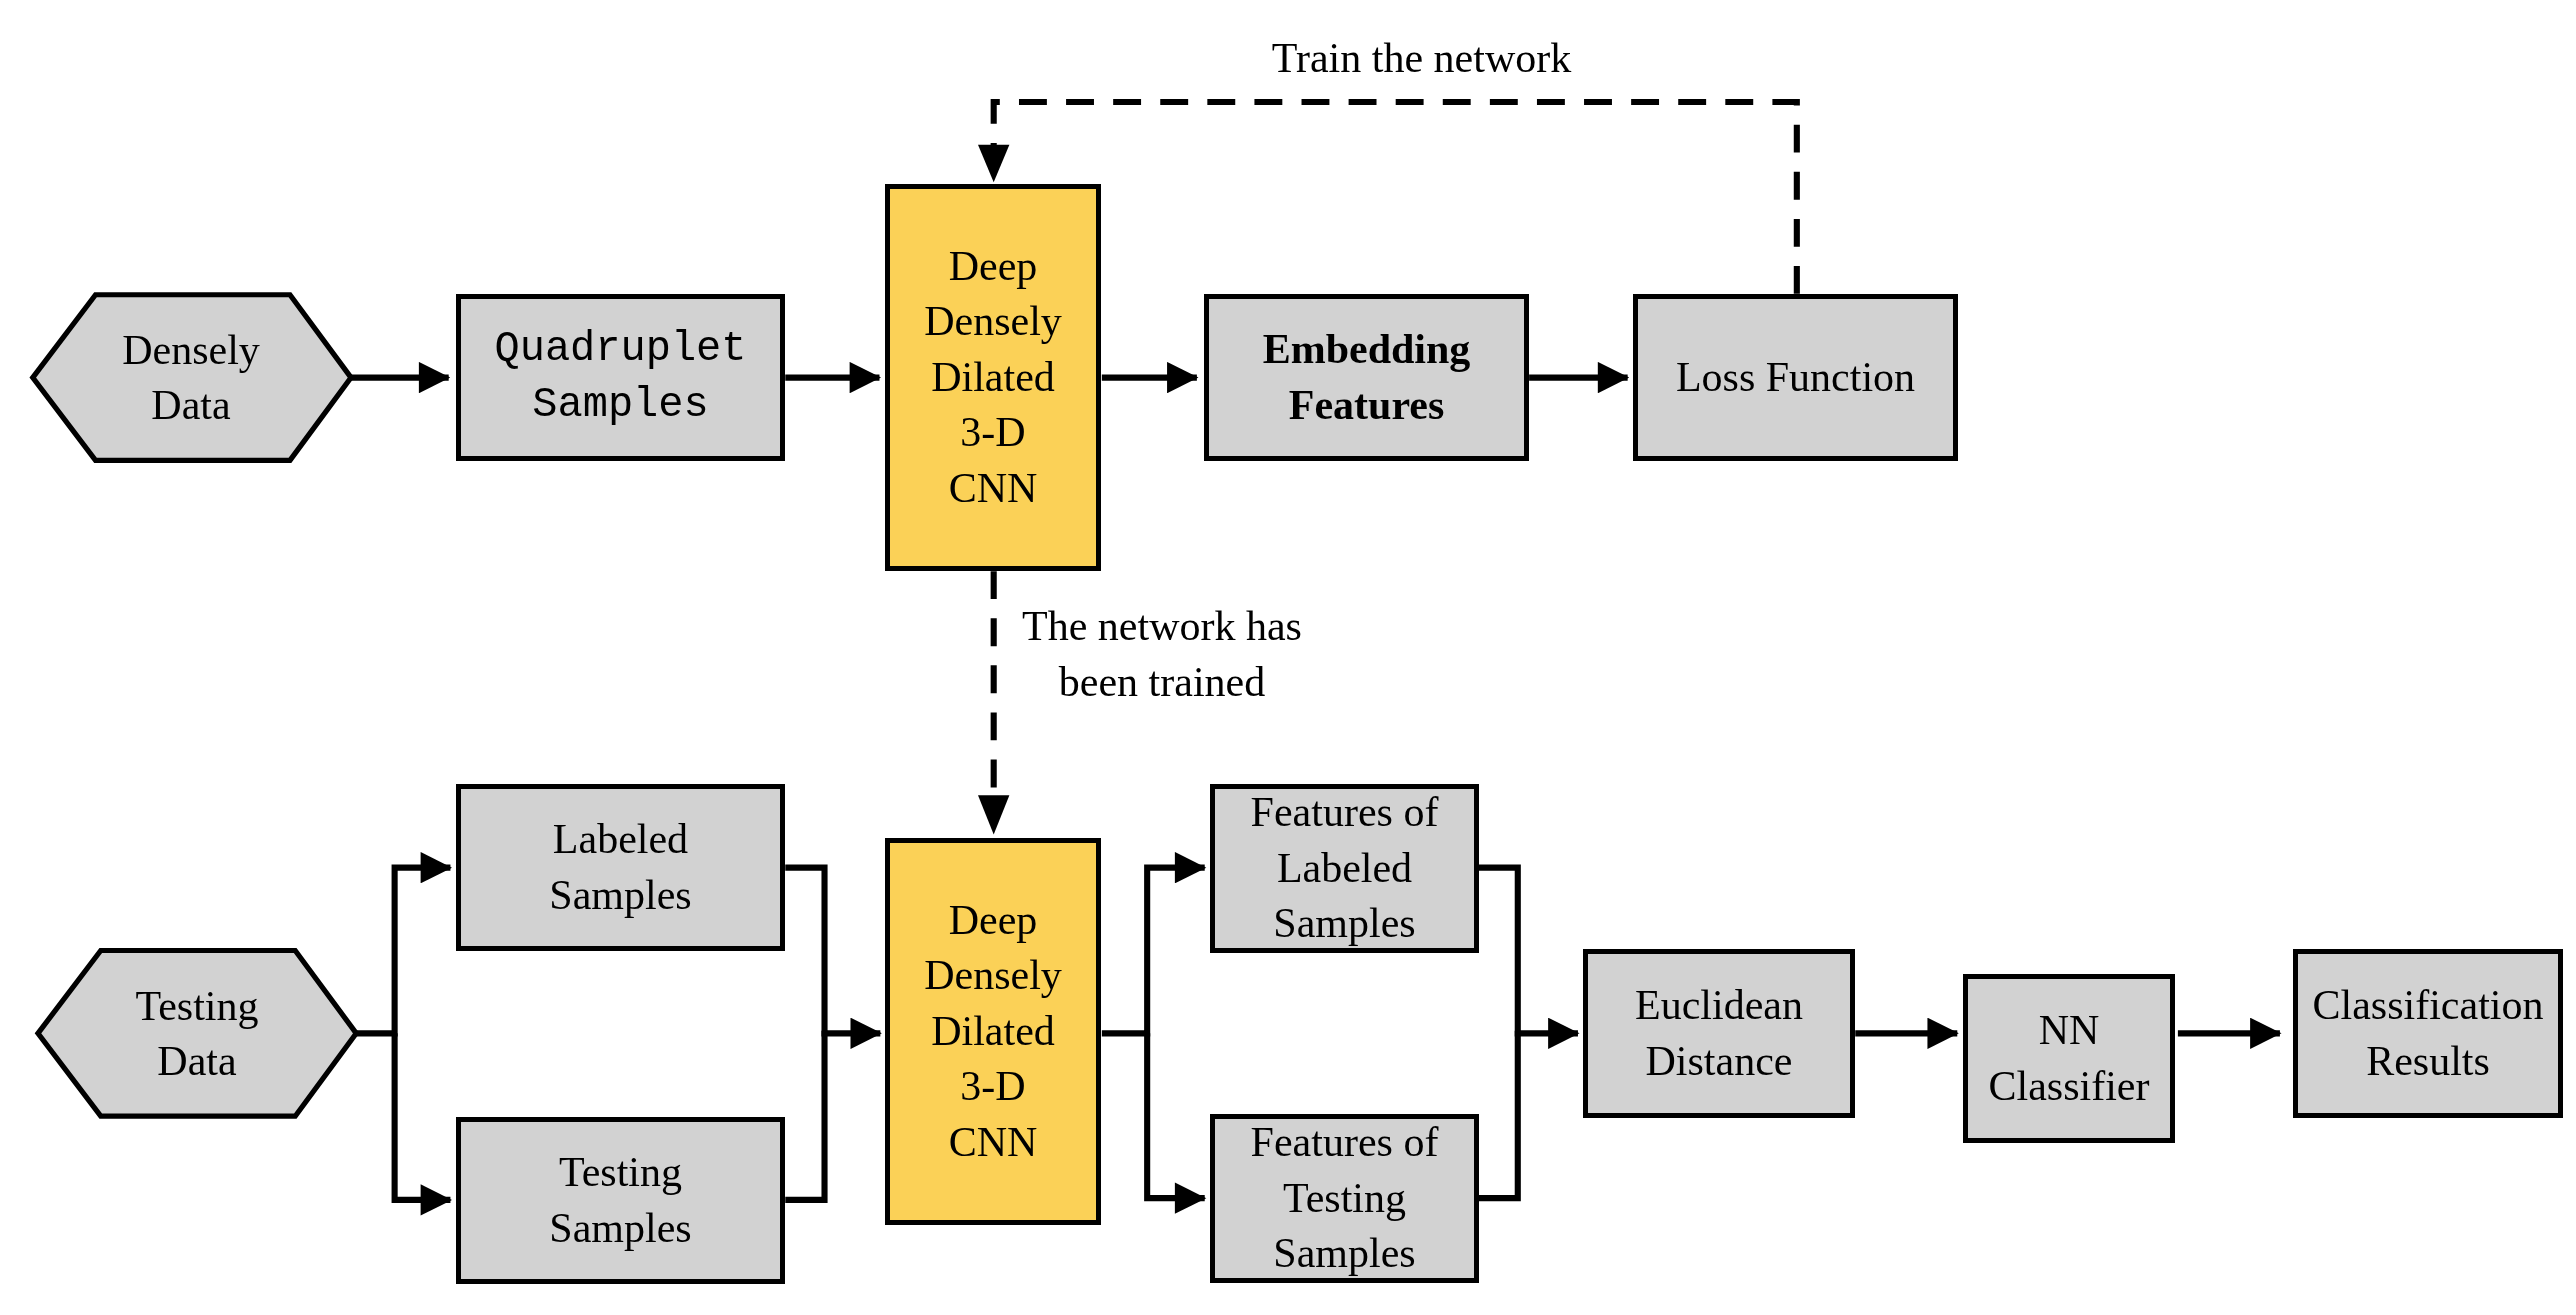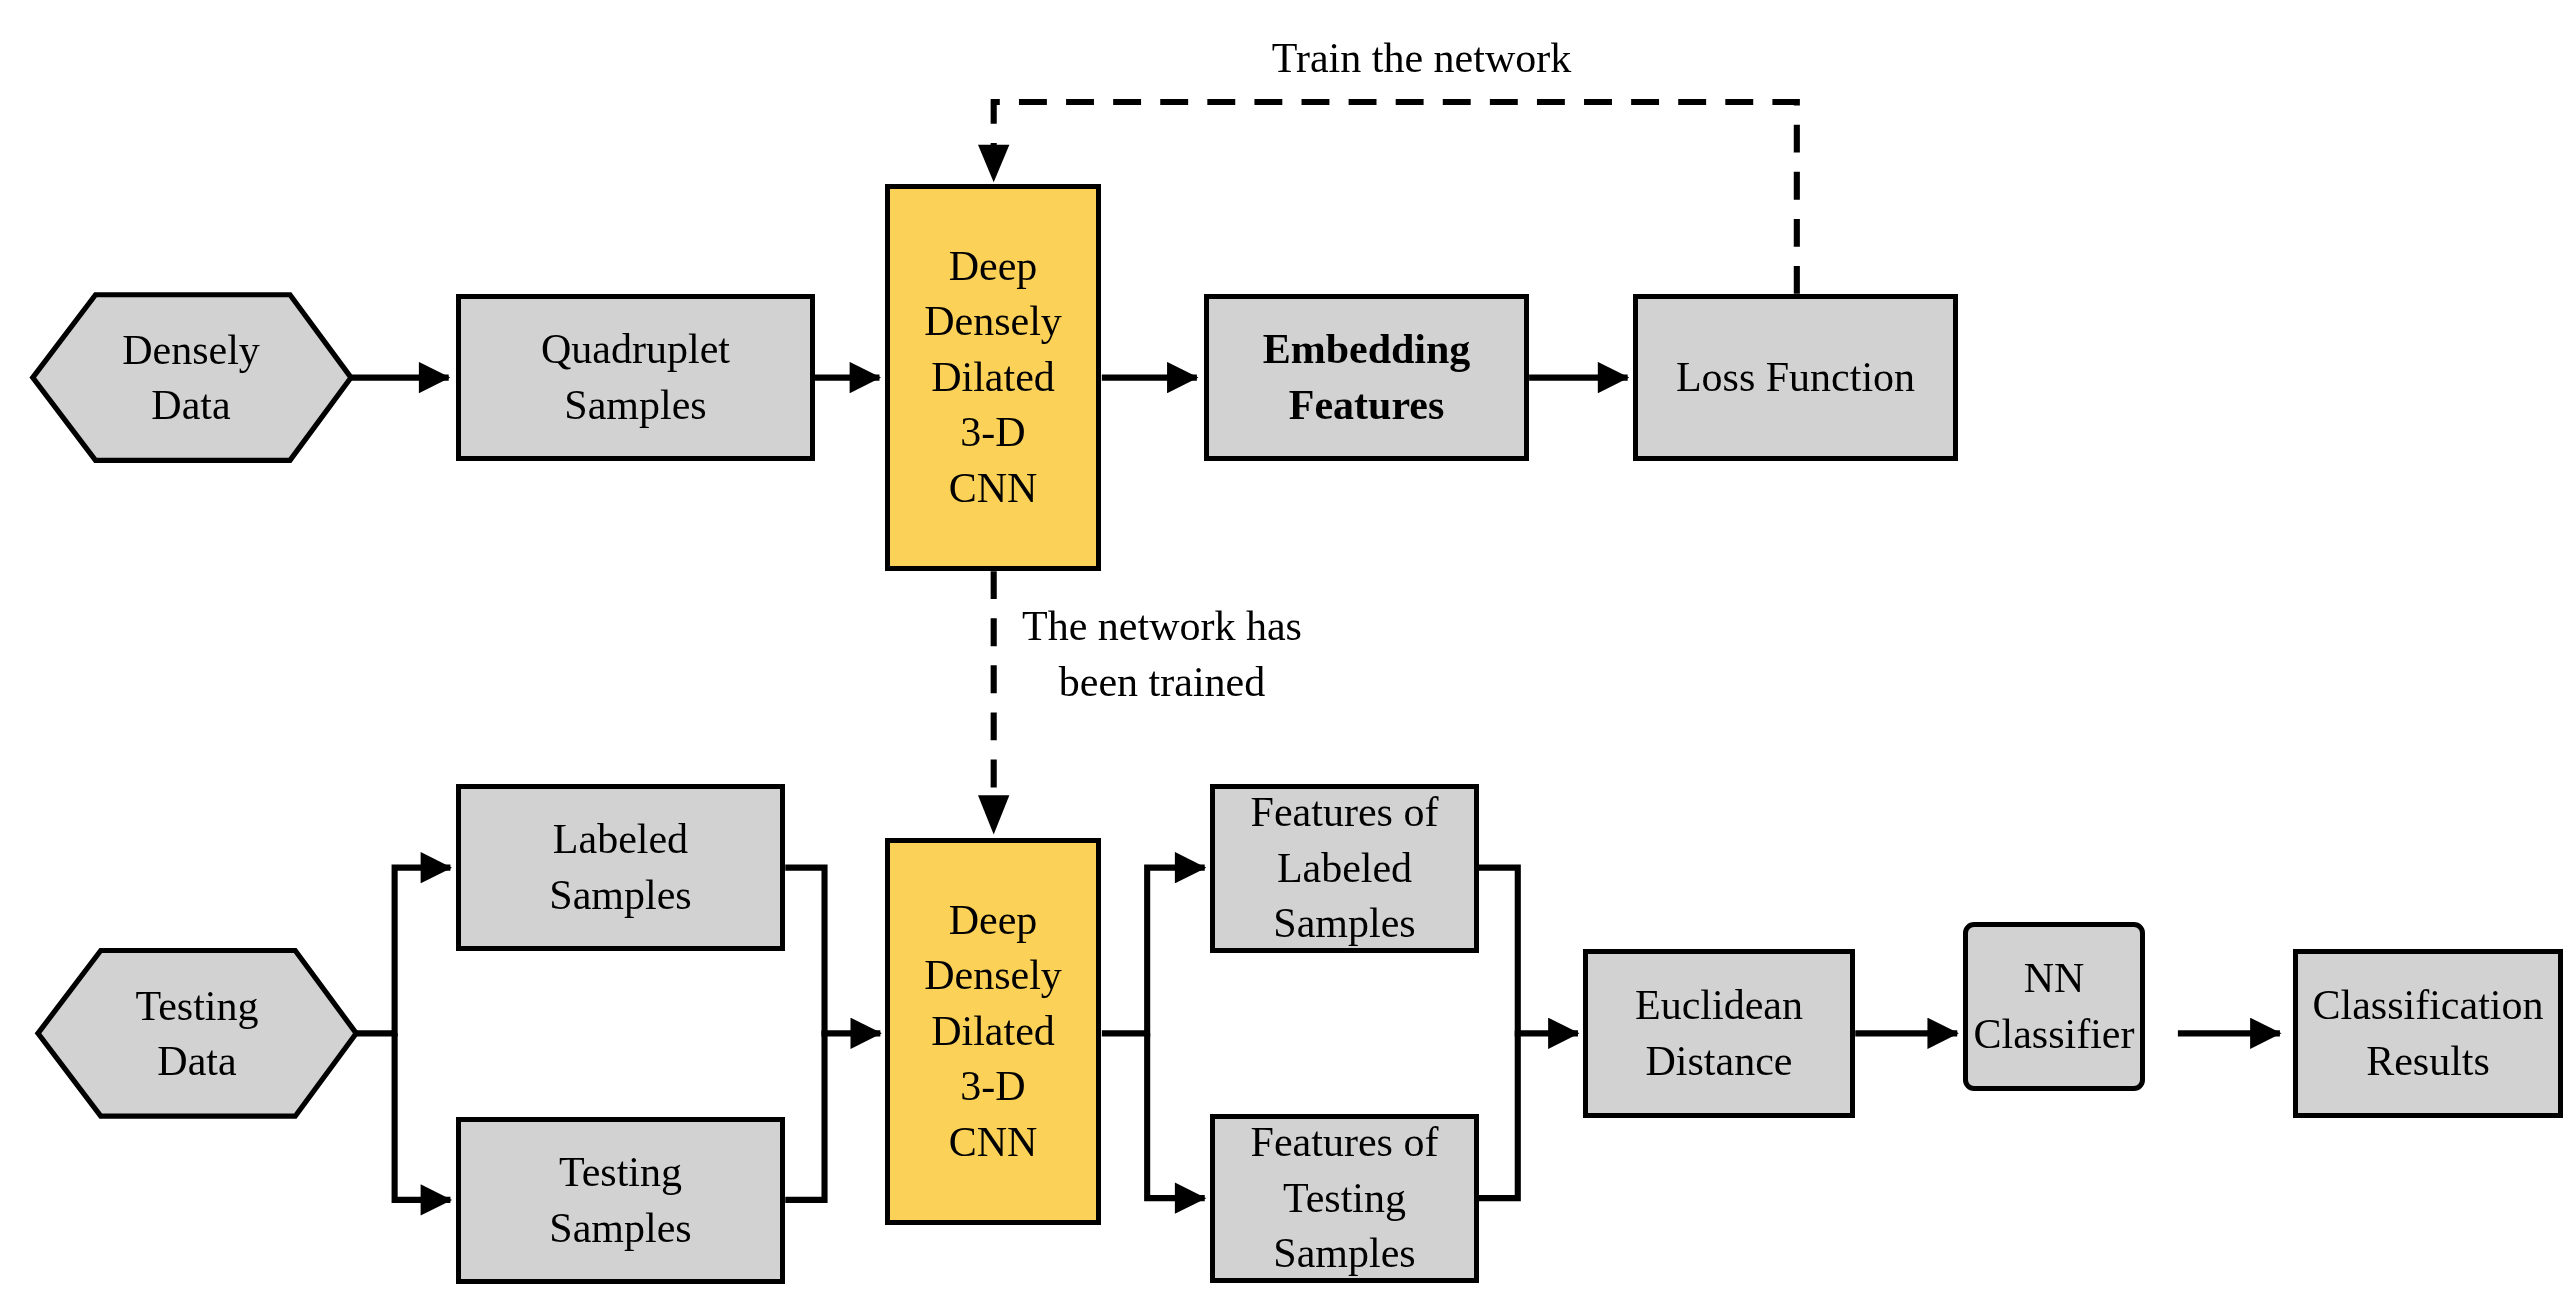--- a/index.html
+++ b/index.html
@@ -76,21 +76,21 @@
     <polyline class="wire" points="1695,995 1740,995 1740,1185 1809,1185" marker-end="url(#ah)"></polyline>
     <polyline class="wire" points="1695,1374 1740,1374 1740,1182"></polyline>
 
     <line class="wire" x1="2127" y1="1185" x2="2244" y2="1185" marker-end="url(#ah)"></line>
     <line class="wire" x1="2497" y1="1185" x2="2614" y2="1185" marker-end="url(#ah)"></line>
   </svg>
 
   <div class="node" style="left:32px;top:295px;width:318px;height:166px;">Densely
 Data</div>
 
-  <div class="node box" style="left:456px;top:294px;width:359px;height:167px;">Quadruplet
+  <div class="node box" style="left:456px;top:294px;width:329px;height:167px;font-family:Liberation Mono, monospace;">Quadruplet
 Samples</div>
 
   <div class="node box cnn" style="left:885px;top:184px;width:216px;height:387px;">Deep
 Densely
 Dilated
 3-D
 CNN</div>
 
   <div class="node box" style="left:1204px;top:294px;width:325px;height:167px;font-weight:bold;">Embedding
 Features</div>
@@ -121,20 +121,20 @@
 Labeled
 Samples</div>
 
   <div class="node box" style="left:1210px;top:1114px;width:269px;height:169px;">Features of
 Testing
 Samples</div>
 
   <div class="node box" style="left:1583px;top:949px;width:272px;height:169px;">Euclidean
 Distance</div>
 
-  <div class="node box" style="left:1963px;top:922px;width:182px;height:169px;border-radius:11px;">NN
+  <div class="node box" style="left:1963px;top:974px;width:212px;height:169px;">NN
 Classifier</div>
 
   <div class="node box" style="left:2286px;top:949px;width:270px;height:169px;margin-left:7px;">Classification
 Results</div>
 
 </div>
 
 
 </body></html>

